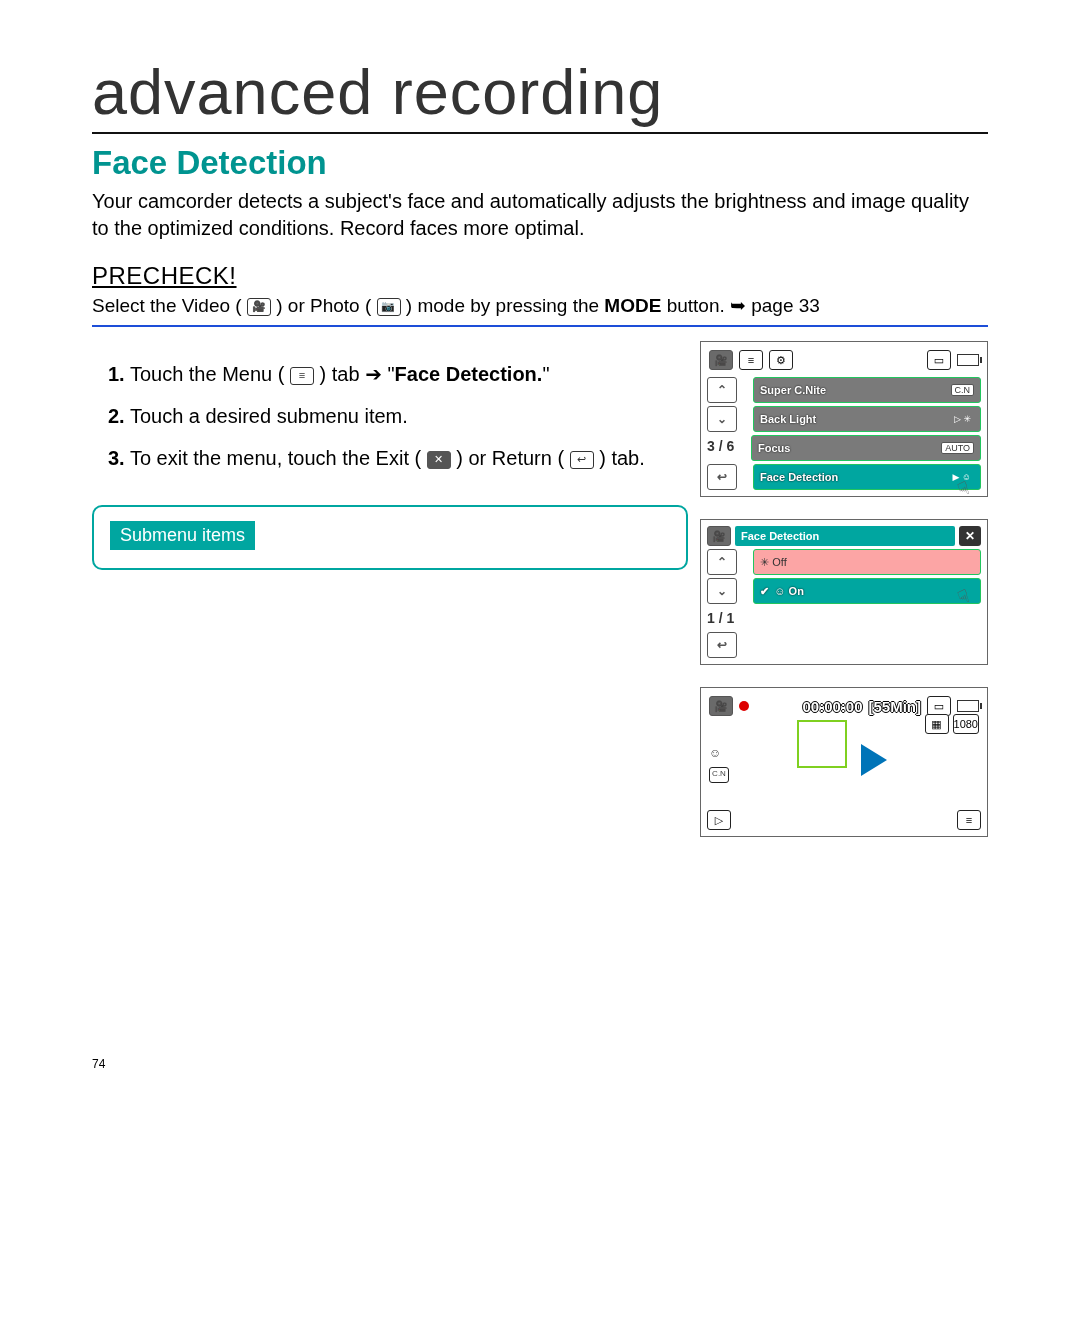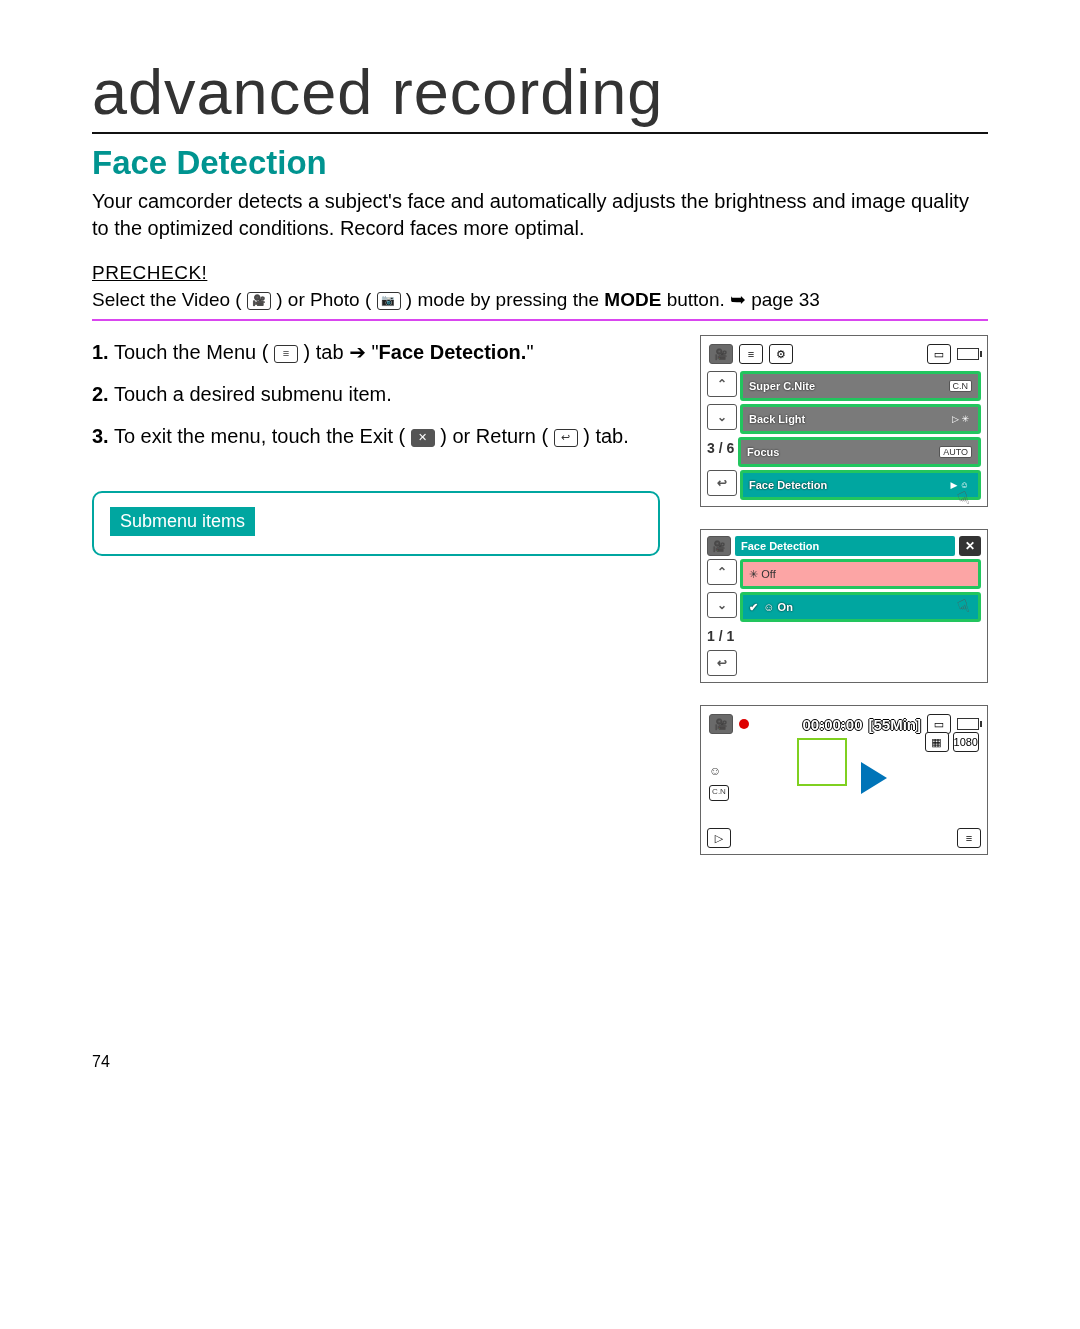--- a/index.html
+++ b/index.html
@@ -1,56 +1,56 @@
 <!DOCTYPE html>
 <html><head>
 <meta charset="utf-8">
 <style>
 html,body{margin:0;padding:0;background:#fff;font-family:Arial,Helvetica,sans-serif;color:#000}
 .page{width:1080px;height:1111px;position:relative;margin:0 auto;box-sizing:border-box;padding:56px 92px 0 92px}
 .chapter-title{font-family:"Helvetica Neue",Arial,sans-serif;font-weight:100;font-size:63px;letter-spacing:1px;color:#333;border-bottom:2px solid #111;padding-bottom:4px;margin-bottom:10px}
 .section-title{color:#009490;font-size:33px;font-weight:bold;margin:10px 0 6px 0}
 .intro{font-size:20px;line-height:1.35;margin-bottom:20px}
-.precheck-label{font-size:19px;text-decoration:underline;letter-spacing:0.5px}
-.precheck-line{font-size:19px;padding:4px 0 8px 0;border-bottom:2px solid #d946ef}
+.precheck-label{font-size:24px;text-decoration:underline;letter-spacing:0.5px}
+.precheck-line{font-size:19px;padding:4px 0 8px 0;border-bottom:2px solid #1d4ed8}
 .body-row{display:flex;margin-top:14px}
 .steps{flex:1;padding-right:12px}
-.ol{list-style:none;padding:0;margin:0;font-size:20px;line-height:1.7}
+.ol{list-style:none;padding:0;margin:16px;font-size:20px;line-height:1.7}
 .ol li{margin-bottom:8px}
 .num{font-weight:bold}
 .bold{font-weight:bold}
 .icon-inline{display:inline-flex;align-items:center;justify-content:center;width:22px;height:16px;border:1.5px solid #333;border-radius:3px;font-size:11px;line-height:1;vertical-align:middle;background:#fff;color:#333}
 .icon-inline.dark{background:#555;color:#fff;border-color:#555}
-.submenu-box{border:2.5px solid #00a6a0;border-radius:10px;padding:14px 0 18px 16px;margin-top:38px;max-width:548px}
+.submenu-box{border:2.5px solid #00a6a0;border-radius:10px;padding:14px 28px 18px 16px;margin-top:30px;max-width:548px}
 .submenu-head{display:inline-block;background:#00a6a0;color:#fff;padding:4px 10px;font-size:18px}
 .submenu-box ul{margin:10px 0 0 0;padding-left:22px;font-size:20px;line-height:1.4}
 .submenu-box li{margin-bottom:4px}
 .screens{width:288px}
 .screen{border:1.5px solid #666;background:#fff;margin-bottom:22px;padding:6px;box-sizing:border-box;position:relative}
 .scr-top{display:flex;align-items:center;gap:6px;padding:2px 2px 4px 2px;font-size:11px}
 .badge{display:inline-flex;align-items:center;justify-content:center;min-width:22px;height:18px;border:1.5px solid #222;border-radius:3px;font-size:11px;background:#fff}
 .badge.gray{background:#6a6a6a;color:#fff;border-color:#555}
 .spacer{flex:1}
 .scr-row{display:flex;align-items:stretch;margin-top:3px}
 .nav-btn{width:28px;height:24px;border:1.5px solid #555;border-radius:3px;background:#fff;display:flex;align-items:center;justify-content:center;font-size:12px;font-weight:bold;color:#555}
-.menu-item{flex:1;height:24px;margin-left:3px;border:3px solid #22c55e;border-radius:3px;background:#7a7a7a;display:flex;align-items:center;padding:0 6px;color:#fff;font-size:11px;font-weight:bold;text-shadow:0 0 2px #000;justify-content:space-between}
+.menu-item{flex:1;height:24px;margin-left:16px;border:1px solid #22c55e;border-radius:3px;background:#7a7a7a;display:flex;align-items:center;padding:0 6px;color:#fff;font-size:11px;font-weight:bold;text-shadow:0 0 2px #000;justify-content:space-between}
 .menu-item.sel{background:#00a6a0}
 .menu-item.white{background:#fca5a5;color:#333;text-shadow:none;font-weight:normal}
 .mi-right{background:#fff;color:#333;border:1px solid #555;border-radius:2px;font-size:9px;padding:0 3px;font-weight:normal;text-shadow:none}
 .mi-right.plain{border:none;background:transparent;color:#fff}
 .page-ind{font-size:14px;font-weight:bold;color:#333;padding:3px 0;width:28px}
 .close-x{width:22px;height:20px;background:#333;color:#fff;border-radius:3px;display:flex;align-items:center;justify-content:center;font-size:12px;font-weight:bold}
 .rec-dot{width:10px;height:10px;border-radius:50%;background:#d00;display:inline-block}
 .face-rect{width:46px;height:44px;border:2.5px solid #7fd020;position:absolute;left:96px;top:32px}
 .play-tri{position:absolute;left:160px;top:56px;width:0;height:0;border-left:26px solid #0074b8;border-top:16px solid transparent;border-bottom:16px solid transparent}
 .rec-screen{height:150px;position:relative}
 .rec-icons-left{position:absolute;left:8px;top:56px;font-size:12px;color:#444;line-height:1.6}
 .rec-bottom{position:absolute;bottom:6px;left:6px;right:6px;display:flex;justify-content:space-between}
 .hand-cursor{position:absolute;font-size:18px;color:#555;transform:rotate(-20deg)}
-.page-number{position:absolute;bottom:40px;left:92px;font-size:16px}
+.page-number{position:absolute;bottom:40px;left:92px;font-size:12px}
 .teal-bar{background:#00a6a0;color:#fff;font-size:11px;font-weight:bold;padding:2px 6px;border-radius:2px;flex:1;margin-left:4px;display:flex;align-items:center;justify-content:space-between}
 .tick{color:#fff;font-weight:bold;margin-right:2px}
 .batt{display:inline-block;width:20px;height:10px;border:1.5px solid #333;position:relative}
 .batt:after{content:"";position:absolute;right:-4px;top:2px;width:2px;height:6px;background:#333}
 .outline-text{color:#fff;text-shadow:-1px 0 #000,1px 0 #000,0 -1px #000,0 1px #000;font-weight:bold;font-size:15px}
 </style>
 </head>
 <body>
 
 <div class="page">

